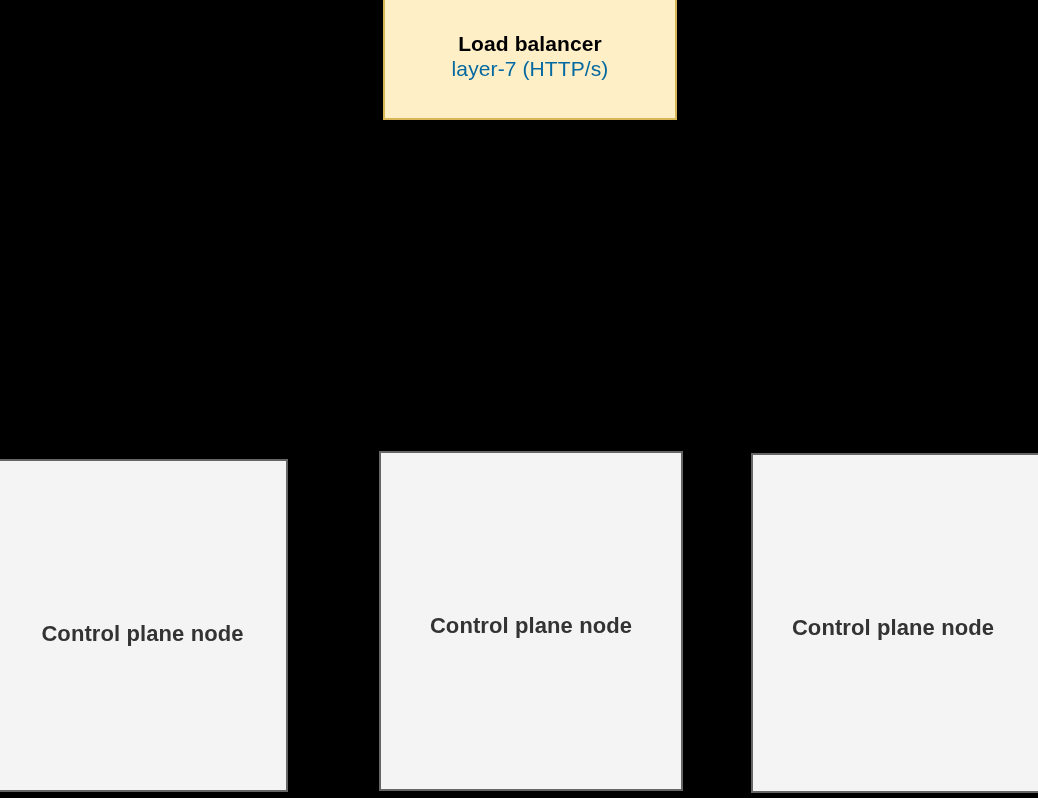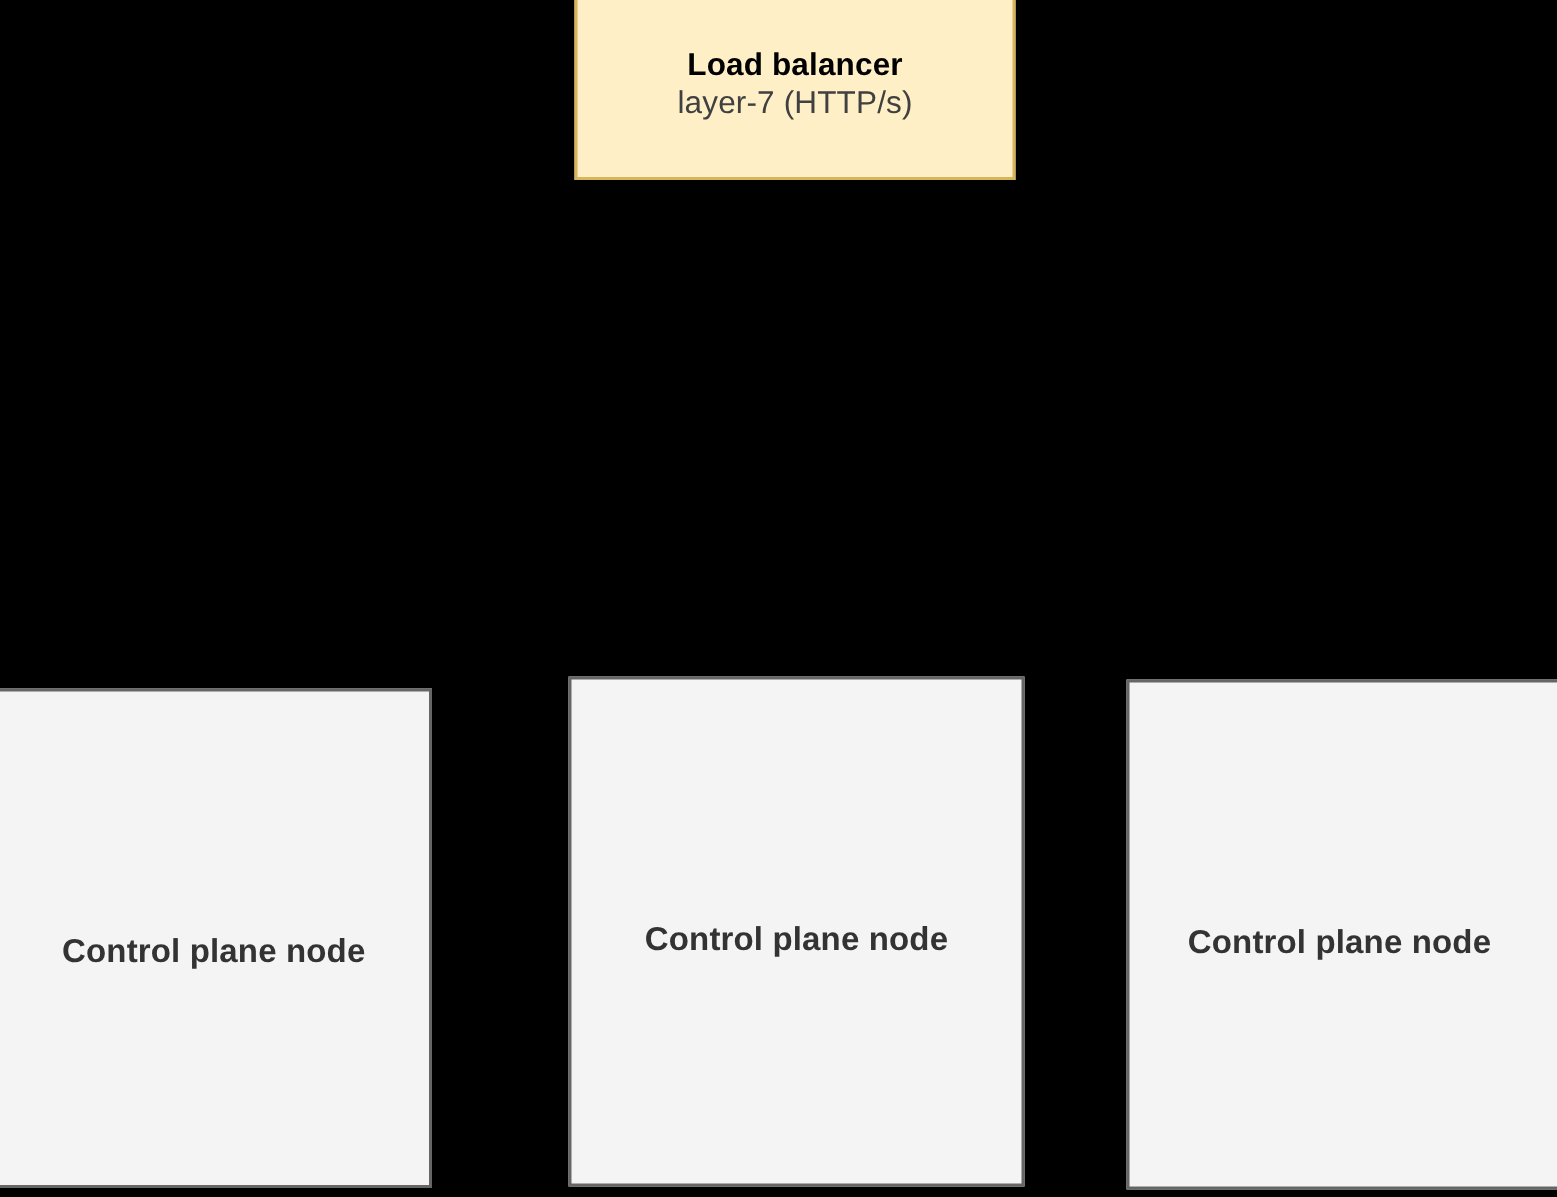--- a/index.html
+++ b/index.html
@@ -40,21 +40,21 @@
   }
   .lb-title {
     font-size: 21px;
     font-weight: bold;
     color: #000000;
     letter-spacing: 0.1px;
   }
   .lb-subtitle {
     font-size: 21px;
     font-weight: normal;
-    color: #404040;
+    color: #0369a1;
     letter-spacing: 0.1px;
   }
 
   
   .cp-node {
     position: absolute;
     background: #F4F4F4;
     border: 2px solid #666666;
     box-sizing: border-box;
     display: flex;

